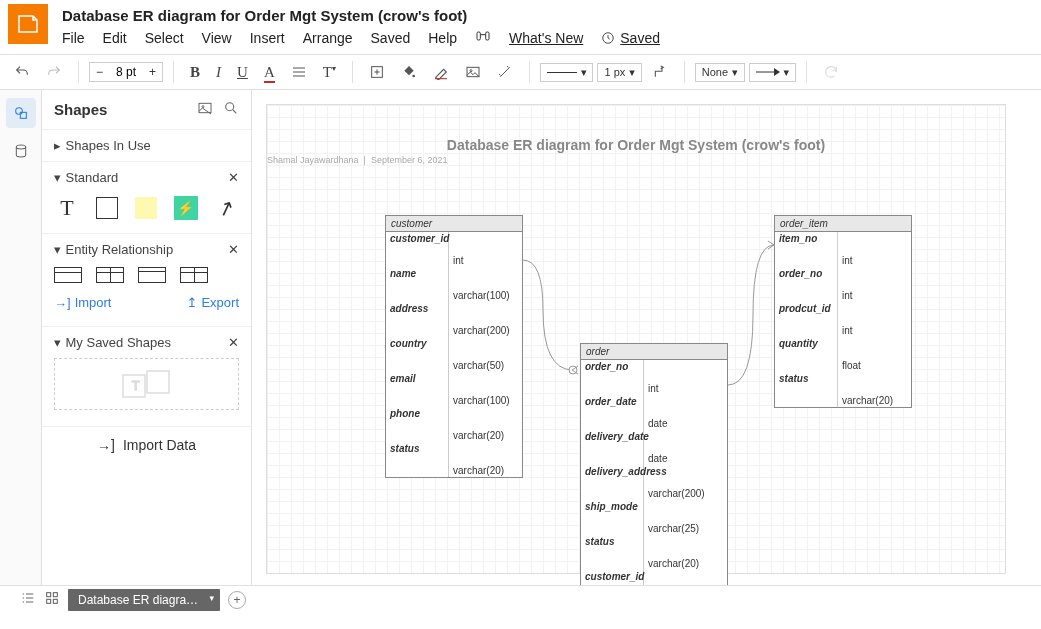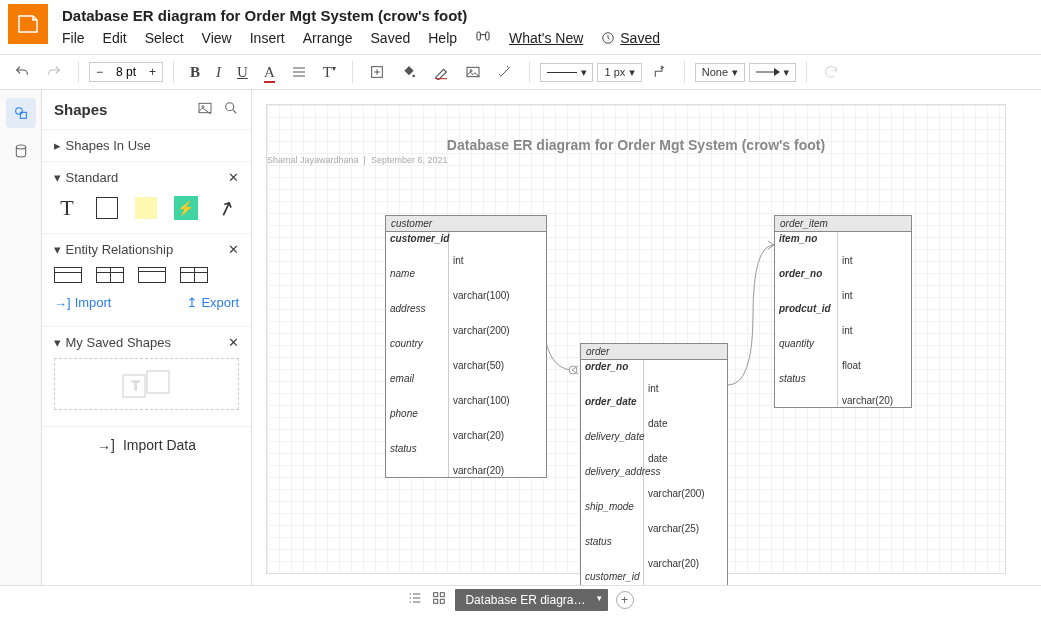--- a/index.html
+++ b/index.html
@@ -55,26 +55,26 @@
 .sf-import { text-align: center; font-size: 13px; color: #2b7de9; cursor: pointer; padding-bottom: 6px; }
 .saved-shapes-box { border: 1.5px dashed #ccc; min-height: 52px; margin: 8px 0; display: flex; align-items: center; justify-content: center; color: #bbb; }
 .import-data-row { text-align: center; padding: 10px 0; border-top: 1px solid #eee; font-size: 14px; color: #333; cursor: pointer; display: flex; align-items: center; justify-content: center; gap: 8px; }
 .canvas-wrap { flex: 1; position: relative; overflow: auto; background: #fff; }
 .canvas { position: absolute; left: 14px; top: 14px; width: 740px; height: 470px; background-image: linear-gradient(#f2f2f2 1px, transparent 1px), linear-gradient(90deg, #f2f2f2 1px, transparent 1px); background-size: 12px 12px; border: 1px solid #ddd; }
 .diag-title { text-align: center; padding-top: 32px; font-size: 14px; font-weight: 600; color: #888; }
 .diag-sub { text-align: left; font-size: 9px; color: #aaa; padding-top: 2px; }
 .entity { position: absolute; border: 1px solid #888; background: #fff; font-size: 10px; }
 .entity-head { background: #e8e8e8; border-bottom: 1px solid #888; padding: 2px 5px; font-style: italic; font-weight: 500; }
 .entity-row { display: flex; }
-.entity-row .a { width: 63px; padding: 1px 4px; font-style: italic; border-right: 1px solid #ccc; }
+.entity-row .a { width: 63px; padding: 1px 4px; font-style: italic; border-right: 1px solid #ccc; font-weight: bold; }
 .entity-row .b { flex: 1; padding: 1px 4px; margin-top: 22px; }
 .entity-row.bold .a { font-weight: bold; font-style: italic; }
 .connector { position: absolute; stroke: #999; stroke-width: 1; fill: none; }
 .right-guttеr { width: 22px; background: #fff; }
-.footer-bar { height: 28px; display: flex; align-items: center; padding: 0 20px; border-top: 1px solid #e0e0e0; gap: 8px; background: #fff; justify-content: center; }
+.footer-bar { height: 28px; display: flex; align-items: center; padding: 0 20px; border-top: 1px solid #e0e0e0; gap: 8px; background: #fff; }
 .ft-icon { color: #666; cursor: pointer; font-size: 14px; }
 .tab-chip { background: #666; color: #fff; padding: 4px 22px 4px 10px; font-size: 12px; position: relative; border-radius: 1px; }
 .tab-chip::after { content: "▾"; position: absolute; right: 6px; font-size: 9px; }
 .add-tab { width: 18px; height: 18px; border: 1px solid #aaa; border-radius: 50%; display: flex; align-items: center; justify-content: center; font-size: 12px; color: #666; cursor: pointer; }
 svg.ico { width: 16px; height: 16px; }
 </style>
 </head>
 <body>
 
 <div class="header">
@@ -301,21 +301,21 @@
       <svg class="connector" style="left:256px;top:145px" width="60" height="130">
         <path d="M0 10 Q20 10 20 60 Q20 120 50 120"></path>
         <circle cx="50" cy="120" r="4" fill="#fff" stroke="#999"></circle>
         <path d="M55 116l-6 4 6 4"></path>
       </svg>
       <svg class="connector" style="left:461px;top:130px" width="50" height="160">
         <path d="M0 150 Q25 150 25 80 Q25 10 46 10"></path>
         <path d="M40 6l6 4-6 4"></path>
       </svg>
 
-      <div id="ent-customer" class="entity" style="left: 118px; top: 110px; width: 162px;">
+      <div id="ent-customer" class="entity" style="left: 118px; top: 110px; width: 138px;">
           <div class="entity-head">customer</div>
           <div class="entity-row bold">
             <div class="a">customer_id</div>
             <div class="b">int</div>
           </div>
           <div class="entity-row">
             <div class="a">name</div>
             <div class="b">varchar(100)</div>
           </div>
           <div class="entity-row">

